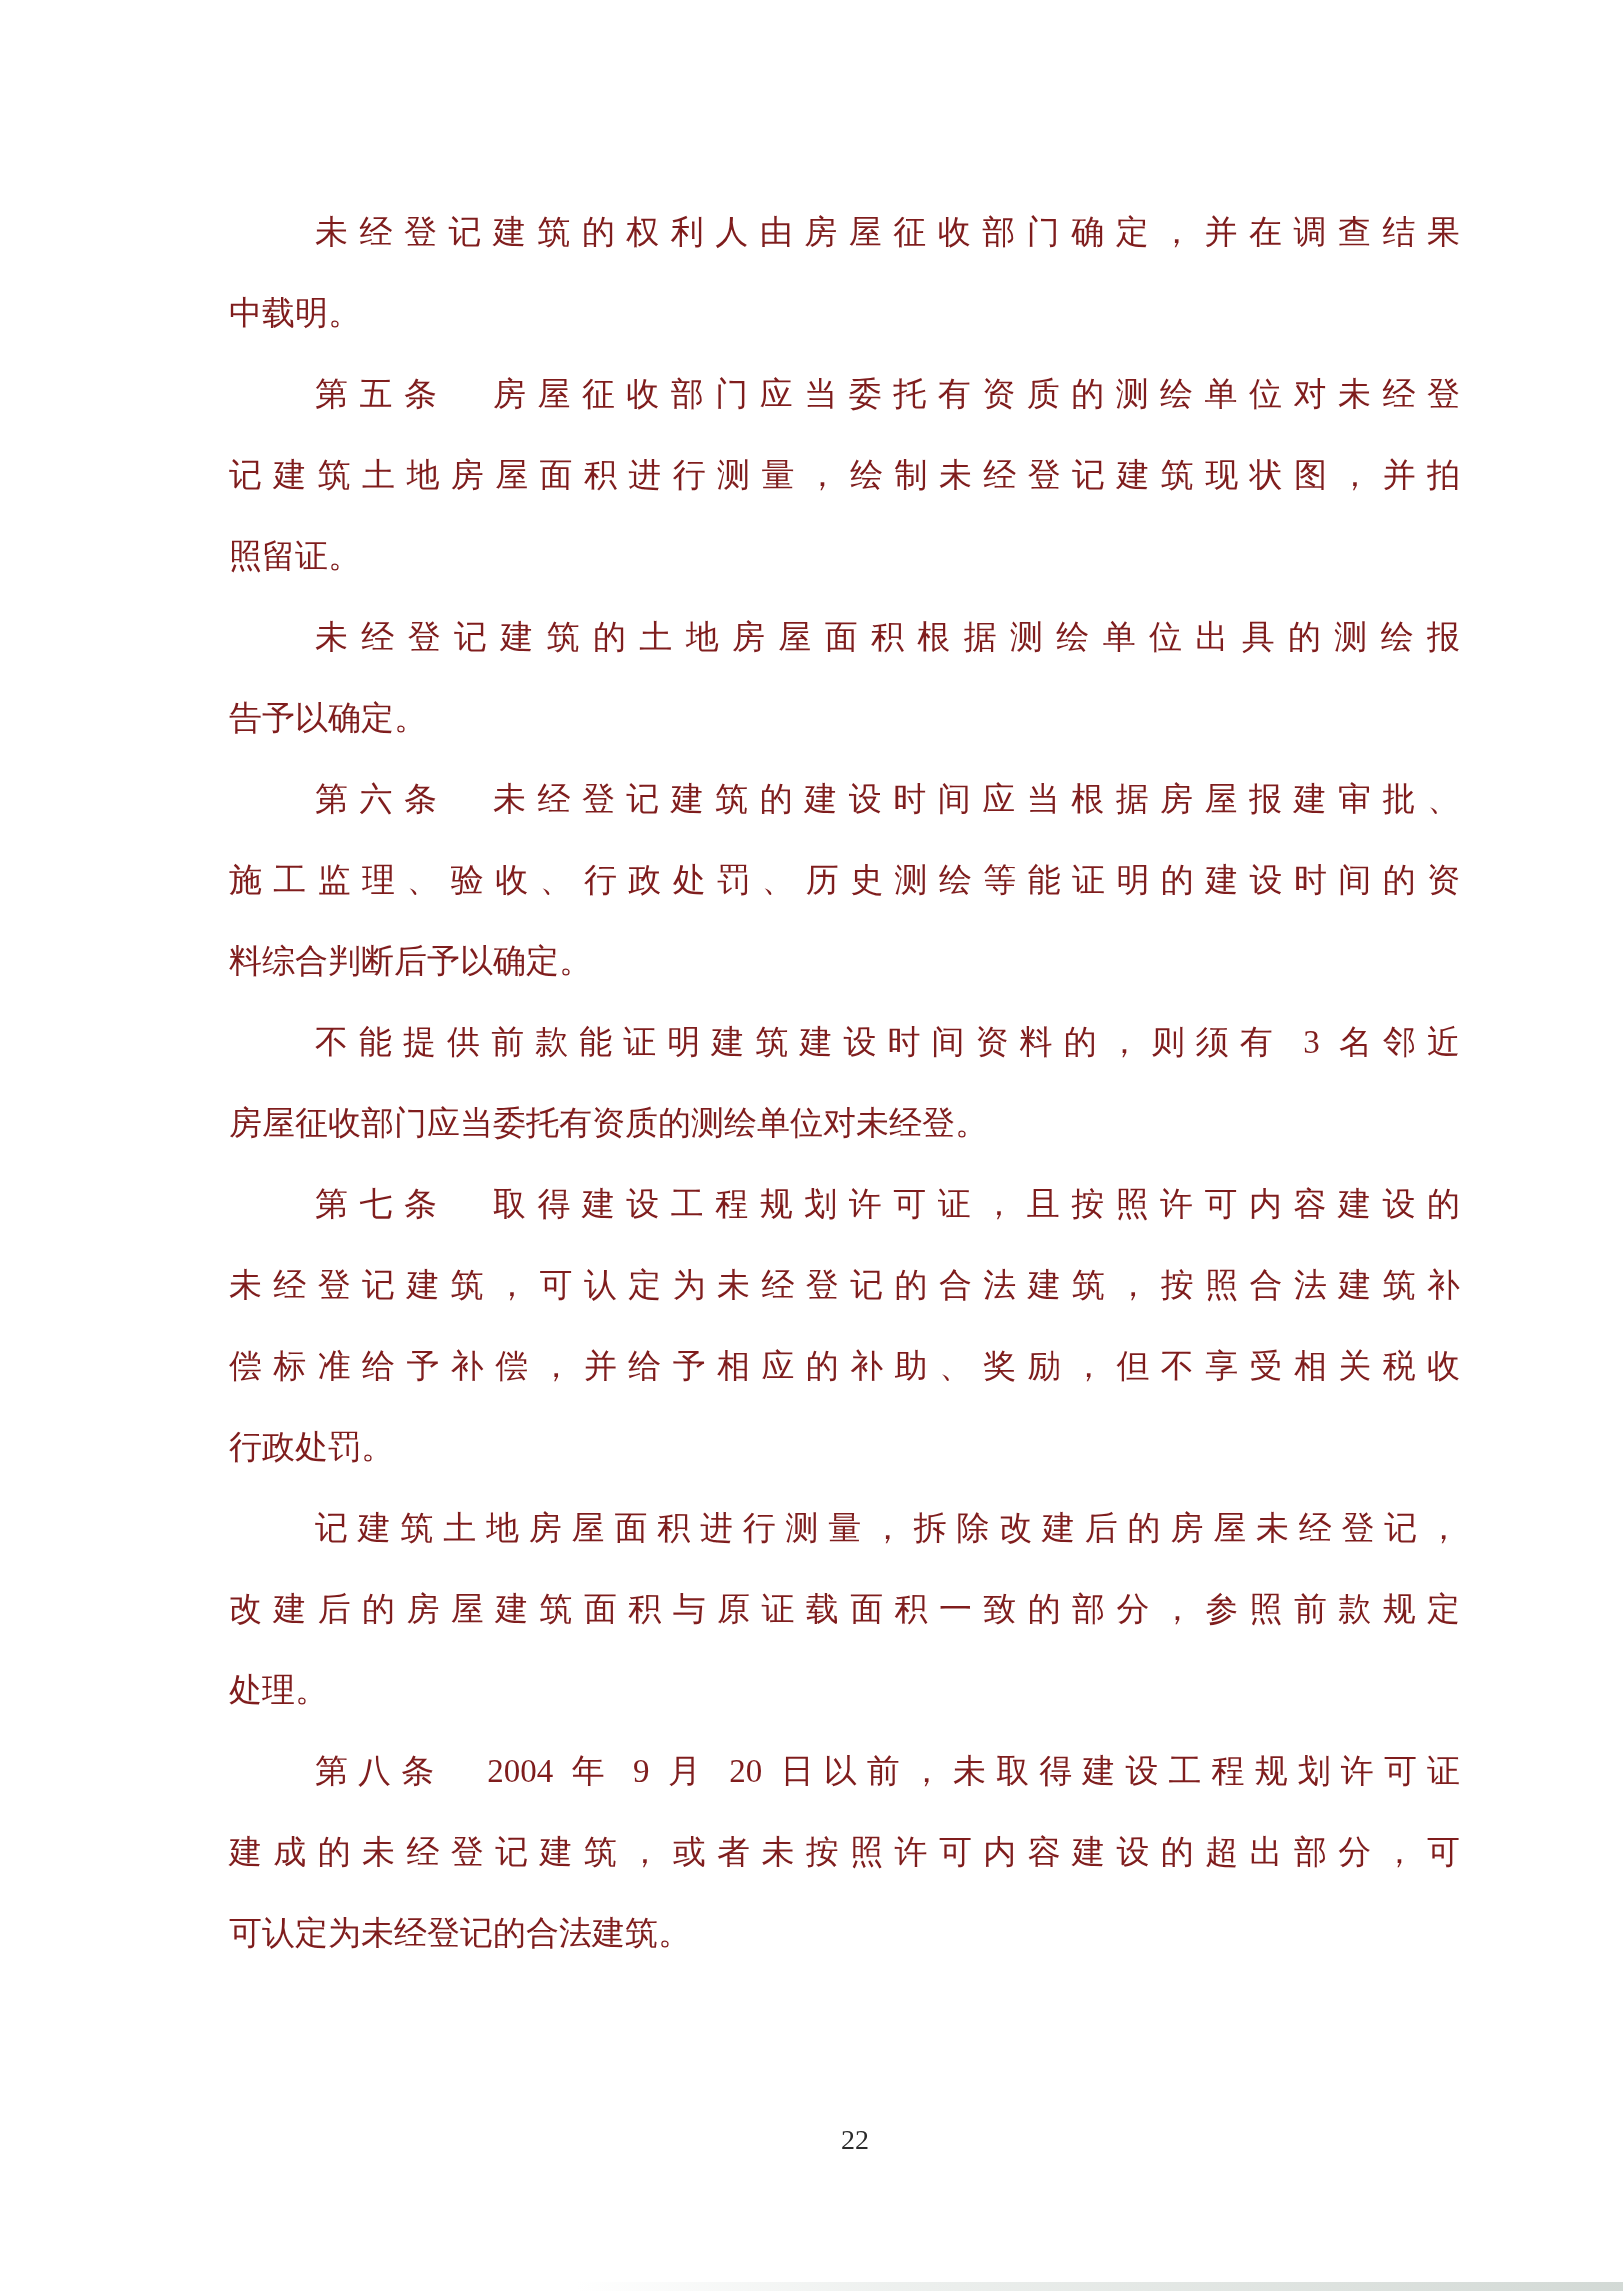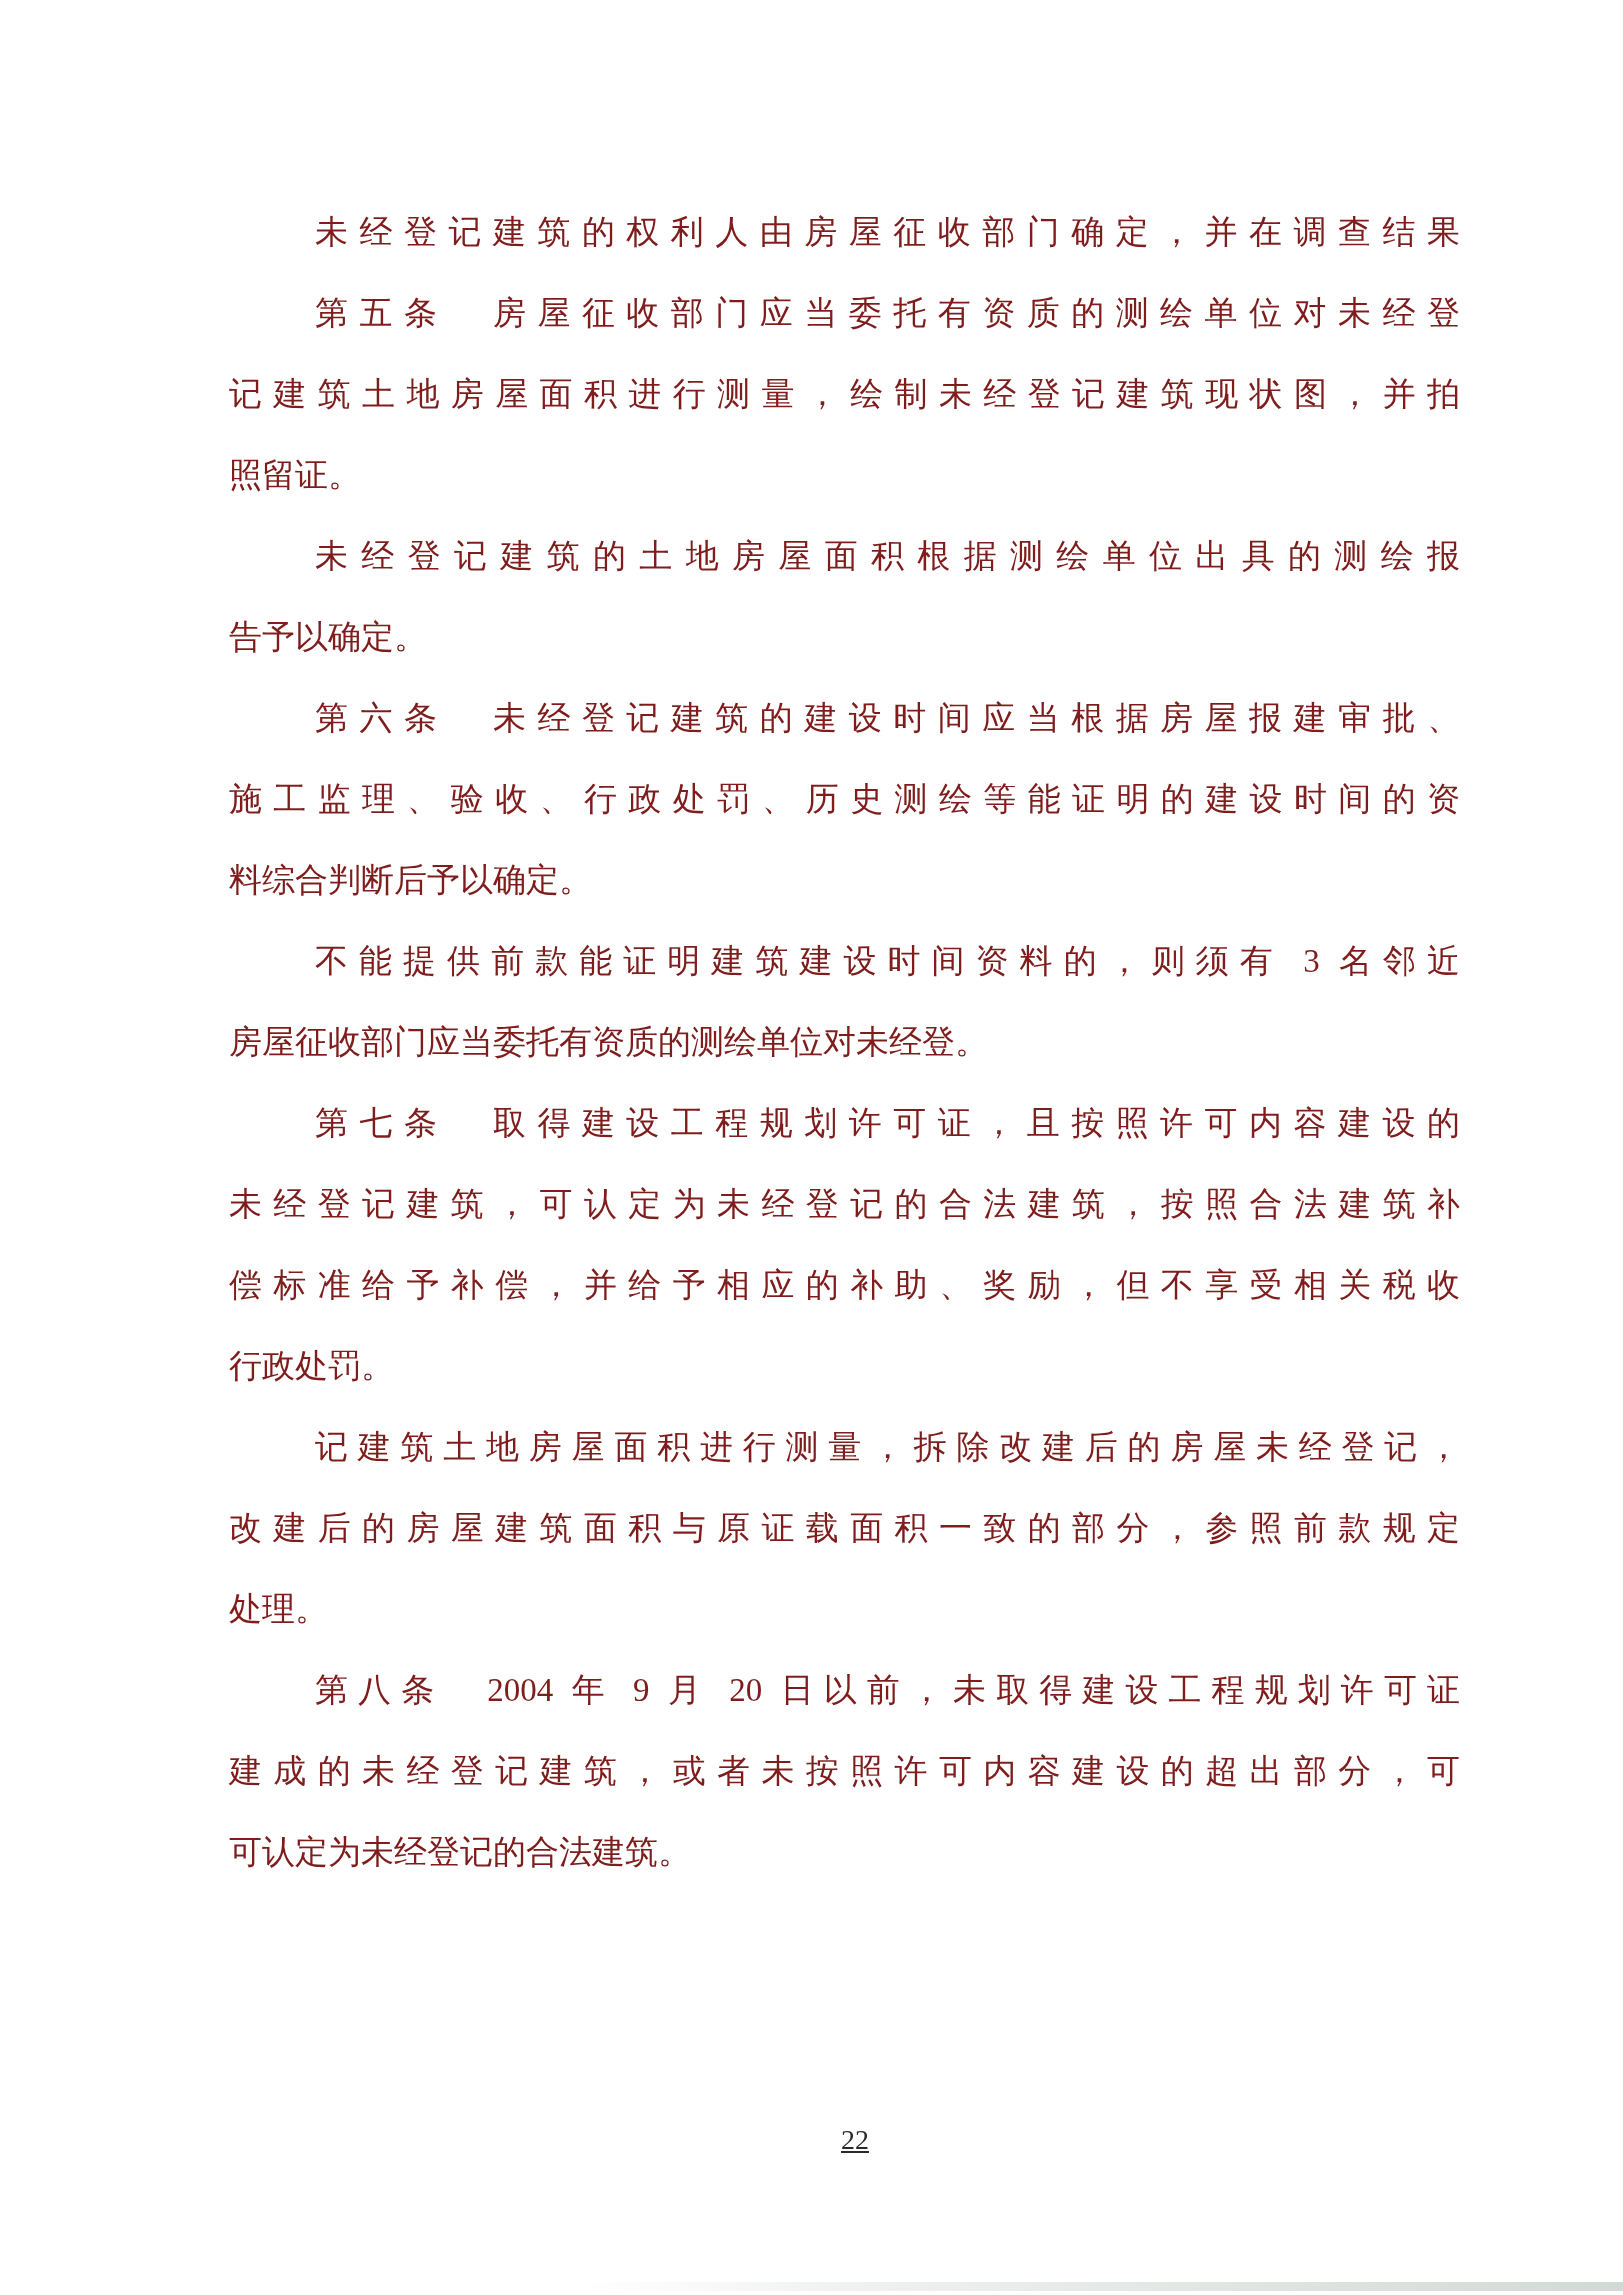--- a/index.html
+++ b/index.html
@@ -39,21 +39,20 @@
   }
   .page-number {
     position: absolute;
     left: 855px;
     top: 2123px;
     transform: translateX(-50%);
     font-size: 28px;
     line-height: 33px;
     color: #2a2a2a;
     font-family: "Liberation Serif", "DejaVu Serif", serif;
-    text-decoration: underline;
   }
   .scan-artifact {
     position: absolute;
     top: 2282px;
     left: 576px;
     right: 0;
     height: 8.5px;
     background: linear-gradient(90deg,
       rgba(223,228,225,0) 0%,
       rgba(223,228,225,0.55) 30%,
@@ -61,20 +60,21 @@
       rgba(208,215,211,0.95) 100%);
   }
 </style>
 </head>
 <body>
 
 <div class="page">
 
   <div class="text-block">
     <div class="line indent">未经登记建筑的权利人由房屋征收部门确定，并在调查结果</div>
+    <div class="line end">中载明。</div>
     <div class="line indent">第五条　房屋征收部门应当委托有资质的测绘单位对未经登</div>
     <div class="line">记建筑土地房屋面积进行测量，绘制未经登记建筑现状图，并拍</div>
     <div class="line end">照留证。</div>
     <div class="line indent">未经登记建筑的土地房屋面积根据测绘单位出具的测绘报</div>
     <div class="line end">告予以确定。</div>
     <div class="line indent">第六条　未经登记建筑的建设时间应当根据房屋报建审批、</div>
     <div class="line">施工监理、验收、行政处罚、历史测绘等能证明的建设时间的资</div>
     <div class="line end">料综合判断后予以确定。</div>
     <div class="line indent">不能提供前款能证明建筑建设时间资料的，则须有 3 名邻近</div>
     <div class="line end">房屋征收部门应当委托有资质的测绘单位对未经登。</div>

